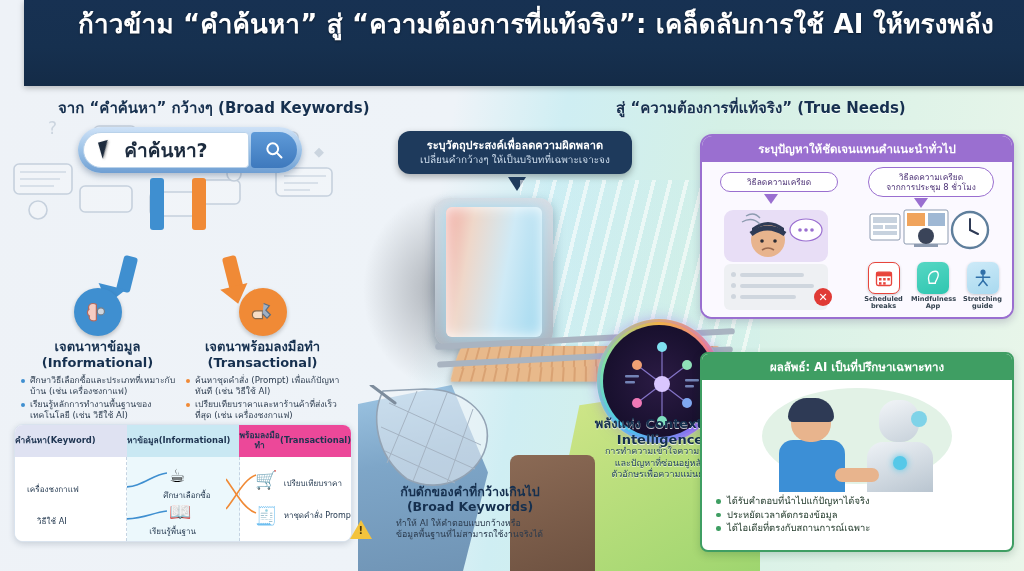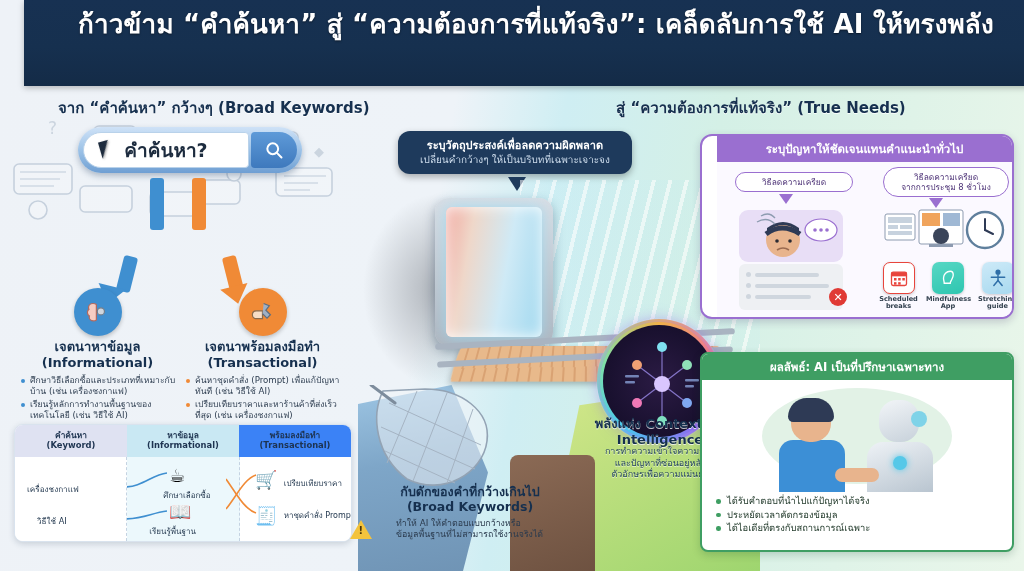--- a/index.html
+++ b/index.html
@@ -112,25 +112,25 @@
   #intent-trans .intent-list li:before { background:#f08a36; }
 
   
   #flow-table {
     position: absolute; left: 14px; top: 424px; width: 338px; height: 118px;
     background: #ffffff; border-radius: 9px; overflow: hidden;
     box-shadow: 0 2px 6px rgba(25,50,80,.18); display: flex; flex-direction: column;
     border: 1px solid #d9e3ee;
   }
   #flow-head { display: flex; height: 32px; }
-  .fh { flex: 1; display:flex; flex-direction:column; align-items:center; justify-content:center;
+  .fh { flex: 1; display:flex; align-items:center; justify-content:flex-start;
         font-size: 8.4px; font-weight: bold; color:#1d3350; line-height:1.15; text-align:center;}
   #fh0 { background:#dfe2f2; }
   #fh1 { background:#c9e8f3; }
-  #fh2 { background:#3b82f6; }
+  #fh2 { background:#ec4899; }
   #flow-body { flex:1; display:flex; }
   .fb { flex: 1; position: relative; }
   #fb0 { background:#ffffff; border-right:1px dashed #c4d3e2;}
   #fb1 { background:#ecf8fc; border-right:1px dashed #c4d3e2;}
   #fb2 { background:#ffffff;}
   .fcell { position:absolute; font-size: 8.2px; color:#23384f; white-space:nowrap; }
   .ficon { position:absolute; font-size: 18px; }
   .fl-lbl { position:absolute; font-size:8px; color:#23384f; white-space:nowrap; }
 
   
@@ -242,21 +242,20 @@
   #warn-icon:after {
     content:"!"; position:absolute; left:-2.5px; top:5px; font-size:10px; font-weight:bold; color:#4a3508;
   }
   #trap-text { font-size: 8.8px; color:#2b3b4e; line-height:1.3; text-align:left; }
 
   
   #panel-purple {
     position:absolute; left: 700px; top: 134px; width: 314px; height: 185px;
     background:#ffffff; border: 2px solid #9a6fd0; border-radius: 12px; overflow:hidden;
     box-shadow: 0 3px 8px rgba(40,20,80,.2);
-    padding-left: 15px;
   }
   #pp-head {
     height: 26px; background:#9a6fd0; color:#ffffff; font-size: 11.5px; font-weight:bold;
     display:flex; align-items:center; justify-content:center;
   }
   #pp-body { position: relative; height: 157px; background: #fbf9ff; }
   .balloon {
     position:absolute; border:1.6px solid #9a6fd0; border-radius: 16px; background:#ffffff;
     font-size: 8.4px; color:#4a2f74; text-align:center; padding: 4px 8px; line-height:1.2;
   }

